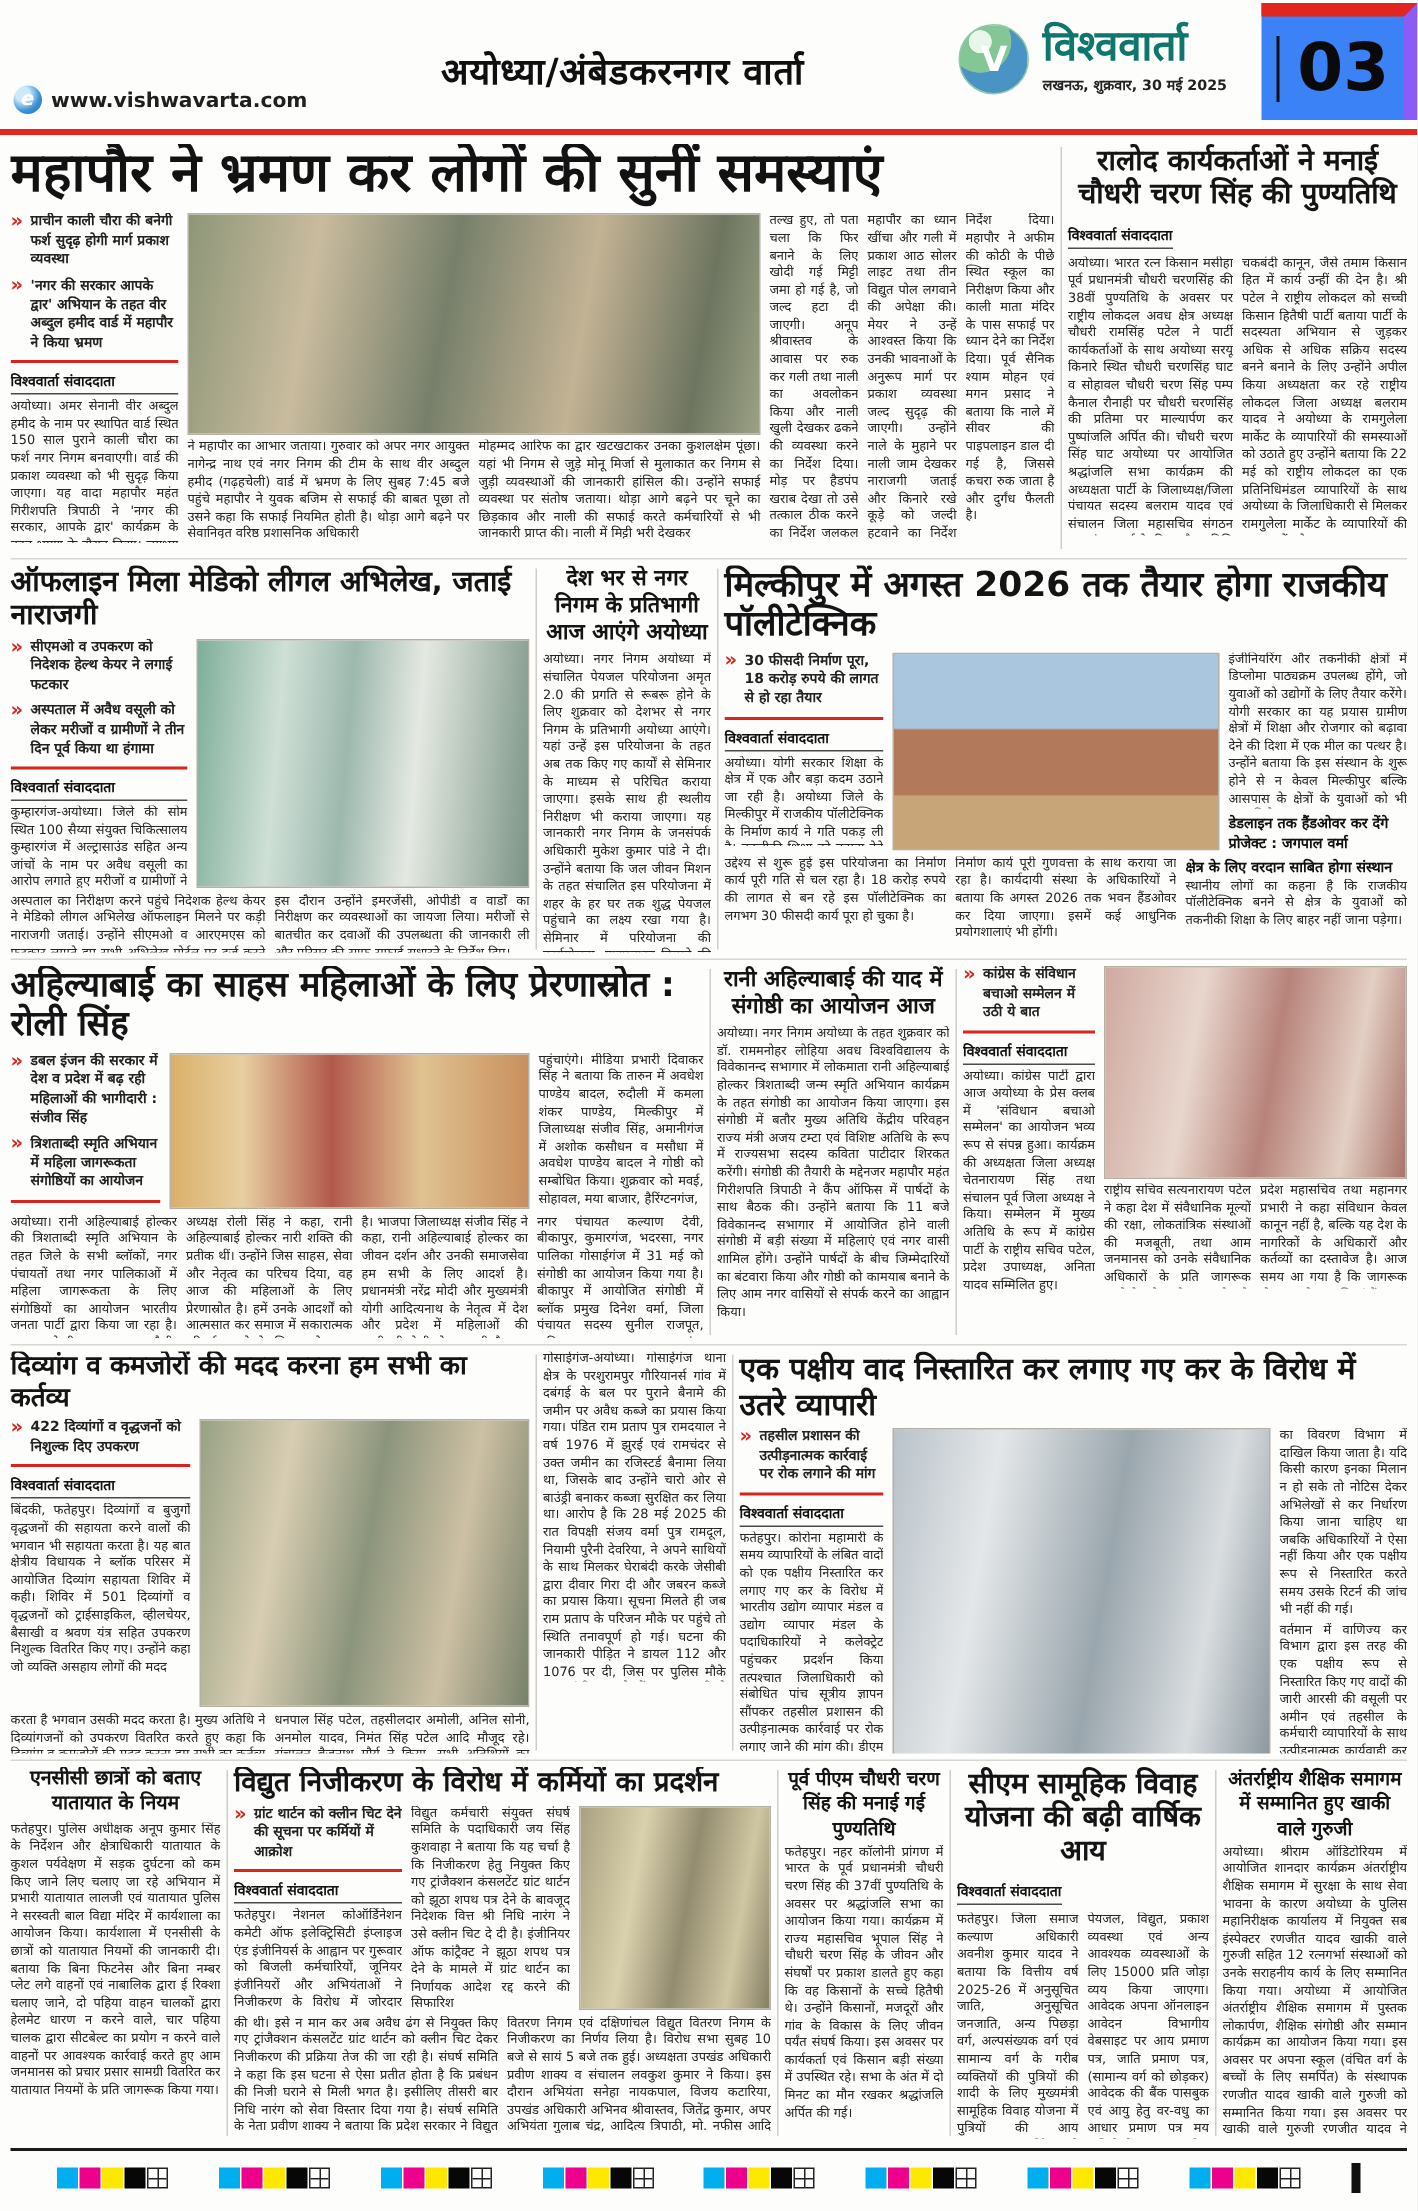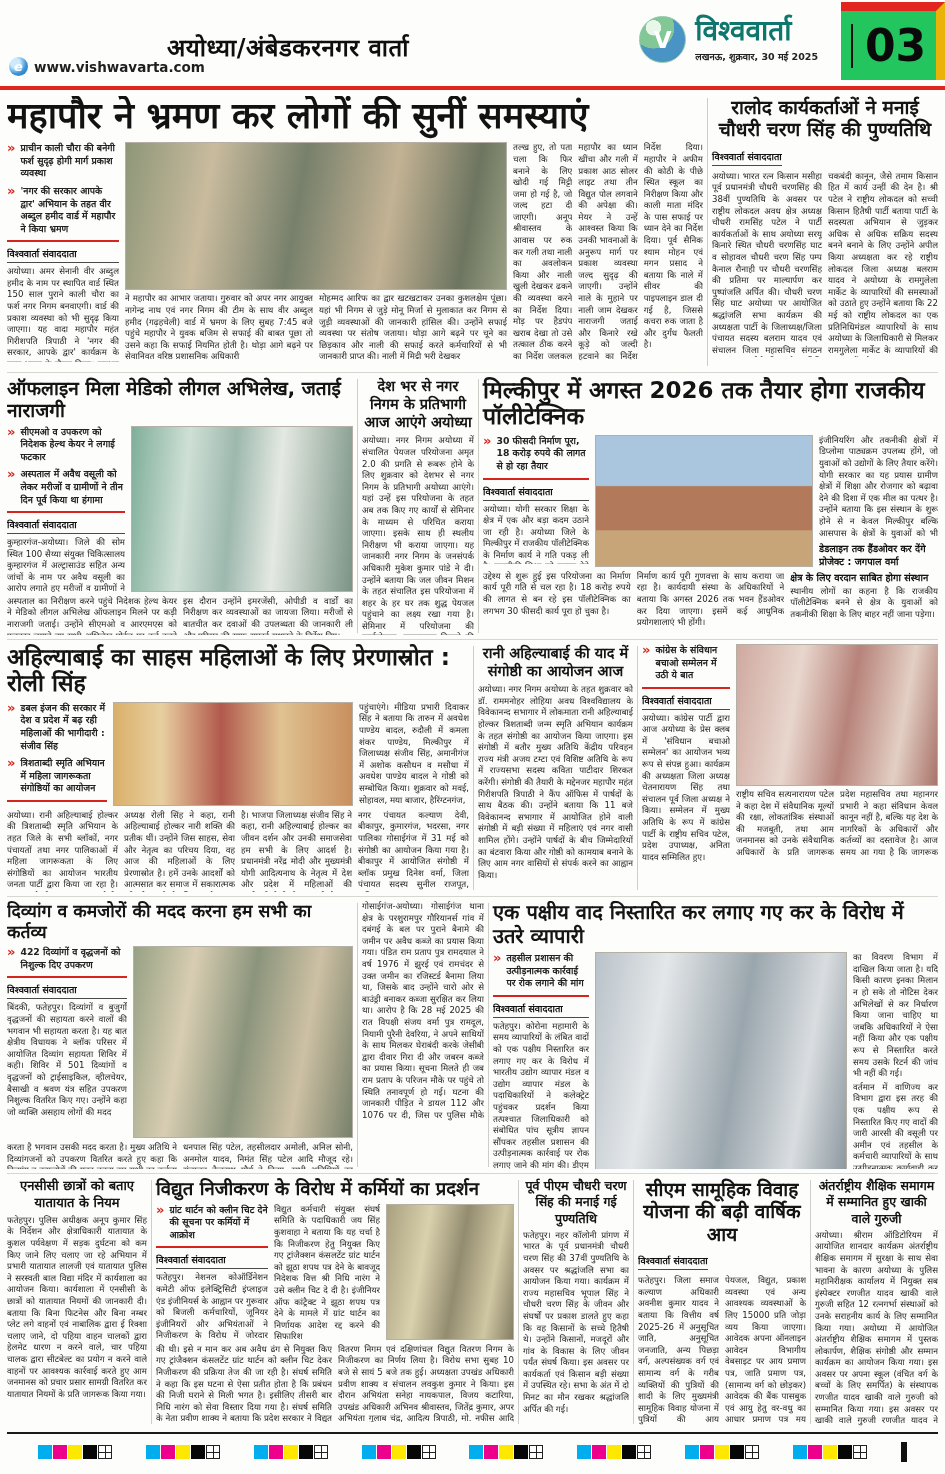--- a/index.html
+++ b/index.html
@@ -6,31 +6,31 @@
   html,body{margin:0;padding:0;background:#e9e7e2}
   .page{width:945px;height:1474px;background:#fdfdfc;margin:0 auto;padding:2px 7px 0;
         font-family:"DejaVu Sans","Liberation Sans",sans-serif;color:#1b1b1b;overflow:hidden;position:relative}
   
   .hdr{height:82px;position:relative}
   .hdr-url{position:absolute;left:2px;bottom:8px;display:flex;align-items:center;gap:6px;
            font-weight:700;font-size:13.5px;color:#1f1f1f}
   .eicon{width:19px;height:19px;border-radius:50%;flex:0 0 19px;
          background:radial-gradient(circle at 32% 30%,#cdeafc 0 25%,#3d93d6 60%,#1c6fb4 100%);
          color:#fff;font-weight:800;font-style:italic;font-size:13px;display:flex;align-items:center;justify-content:center}
-  .hdr-title{position:absolute;left:160px;width:520px;top:28px;
+  .hdr-title{position:absolute;left:148px;width:520px;top:28px;text-align:center;
              font-size:24px;font-weight:800;color:#0f0f0f;letter-spacing:.5px}
   .logo{position:absolute;right:120px;top:14px;display:flex;gap:9px;align-items:center}
   .globe{width:47px;height:47px;border-radius:50%;border:1px solid #8fc9a8;
          background:radial-gradient(circle at 30% 24%,#e8f7ea 0 16%,#82c795 17% 44%,#4994c4 45% 76%,#2e6da3 100%);
          display:flex;align-items:center;justify-content:center;color:#fff;font-weight:800;font-size:23px}
   .logo-name{font-size:28px;font-weight:800;color:#0f766e;line-height:1.05}
   .logo-sub{font-size:9.5px;font-weight:700;margin-top:4px;color:#222}
   .pgbox{position:absolute;right:-7px;top:0;width:104px;height:78px;
-         border-top:9px solid #e2251f;border-right:9px solid #eab308;
-         display:flex;align-items:center;justify-content:center;background:#22c55e}
+         border-top:9px solid #e2251f;border-right:9px solid #8b5cf6;
+         display:flex;align-items:center;justify-content:center;background:#3b82f6}
   .pgnum{font-size:44px;font-weight:800;color:#0a0a0a;border-left:2px solid #111;padding-left:12px;line-height:1}
   .redbar{height:4px;background:#e2251f;margin:2px -7px 6px}
   
   .sec{display:flex;overflow:hidden}
   .vr{flex:0 0 1px;background:#cfcdc8;margin:2px 4px}
   .hhr{border:0;border-top:1px solid #d8d6d0;margin:4px 0}
   .h-xl{font-size:36px;font-weight:800;color:#121212;margin:0 0 6px;line-height:1.12}
   .h-lg{font-size:23px;font-weight:800;color:#141414;margin:0 0 5px;line-height:1.15}
   .h-md{font-size:19px;font-weight:800;color:#141414;margin:0 0 4px;line-height:1.18}
   .h-ctr{text-align:center}

